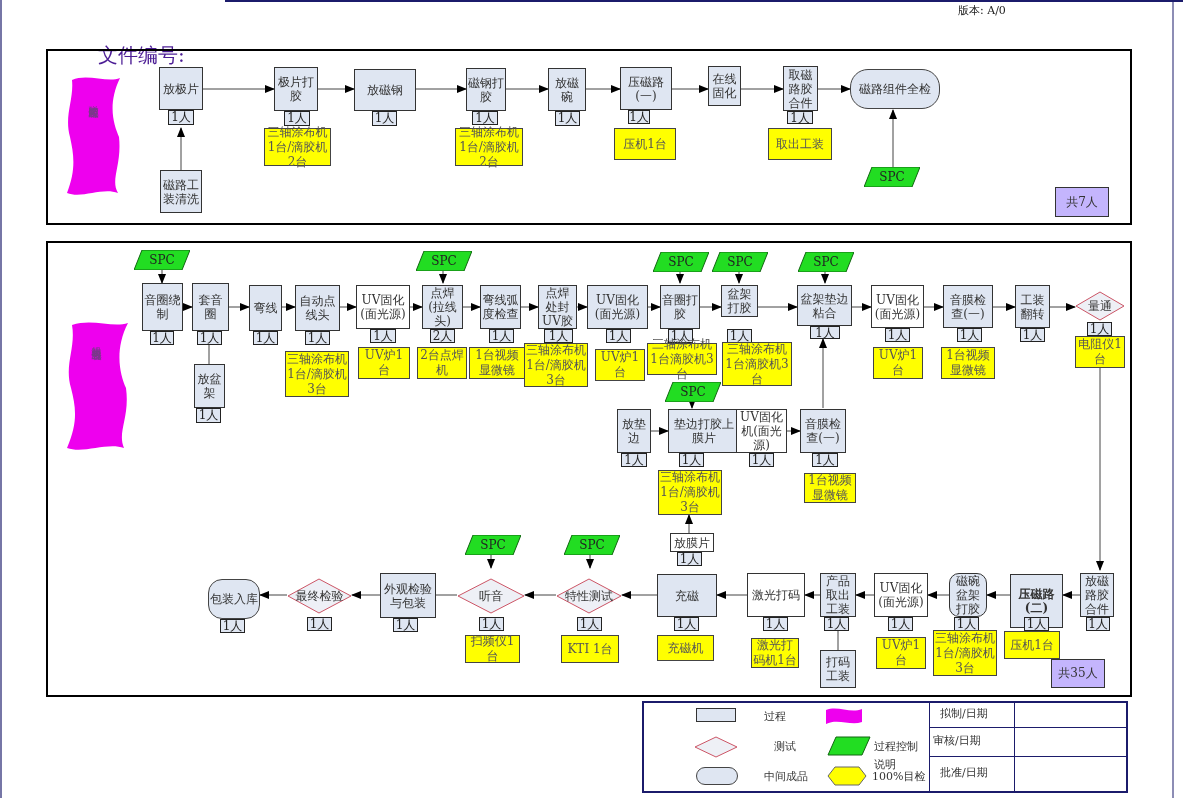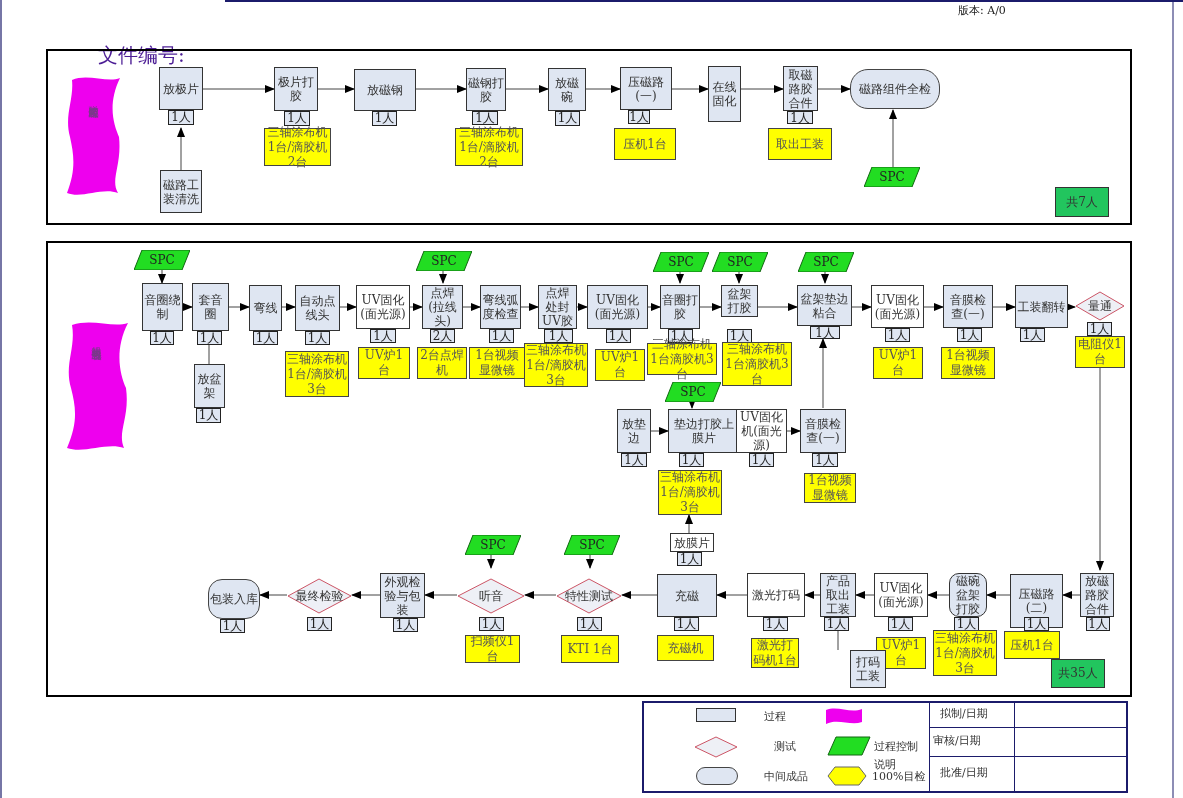--- a/index.html
+++ b/index.html
@@ -17,21 +17,21 @@
   .box.white{background:#fff;}
   .people{position:absolute;box-sizing:border-box;border:1px solid #222;background:#dfe6f2;font-size:12px;line-height:13px;text-align:center;color:#222;}
   .yellow{position:absolute;box-sizing:border-box;border:1px solid #444;background:#ffff00;font-size:12px;line-height:15px;text-align:center;display:flex;align-items:center;justify-content:center;color:#555;padding:1px;}
   .spc{position:absolute;width:56px;height:20px;}
   .spc svg{position:absolute;left:0;top:0;}
   .spc span{position:absolute;left:0;top:0;width:100%;height:100%;text-align:center;font-size:12px;line-height:20px;color:#222;}
   .diamond{position:absolute;text-decoration:underline;}
   .diamond svg{position:absolute;left:0;top:0;}
   .diamond span{position:absolute;left:0;top:0;width:100%;height:100%;display:flex;align-items:center;justify-content:center;font-size:12px;color:#333;}
   .rounded{position:absolute;box-sizing:border-box;border:1px solid #444;background:#dfe6f2;border-radius:18px;font-size:12px;line-height:14px;text-align:center;display:flex;align-items:center;justify-content:center;color:#333;}
-  .total{position:absolute;box-sizing:border-box;border:1px solid #333;background:#22c55e;font-size:12px;display:flex;align-items:center;justify-content:center;color:#333;}
+  .total{position:absolute;box-sizing:border-box;border:1px solid #333;background:#c4b5fd;font-size:12px;display:flex;align-items:center;justify-content:center;color:#333;}
   .banner{position:absolute;}
   .banner span{position:absolute;writing-mode:vertical-rl;font-size:10px;color:#7a3a8a;letter-spacing:1px;}
   svg.arrows{position:absolute;left:0;top:0;pointer-events:none;}
   .legend{position:absolute;left:642px;top:701px;width:486px;height:92px;border:2px solid #1b1b6b;box-sizing:border-box;}
   .legend .lbl{position:absolute;font-size:11px;color:#333;}
   .sig{position:absolute;font-size:11px;color:#333;}
 </style>
 </head>
 <body>
 
@@ -131,21 +131,21 @@
 <div class="people" style="left:472px;top:111px;width:26px;height:14px;">1人</div>
 <div class="yellow" style="left:455px;top:128px;width:68px;height:38px;">三轴涂布机1台/滴胶机2台</div>
 
 <div class="box" style="left:548px;top:68px;width:38px;height:43px;">放磁碗</div>
 <div class="people" style="left:555px;top:111px;width:25px;height:15px;">1人</div>
 
 <div class="box" style="left:620px;top:67px;width:52px;height:43px;">压磁路(一)</div>
 <div class="people" style="left:628px;top:110px;width:22px;height:14px;">1人</div>
 <div class="yellow" style="left:614px;top:128px;width:62px;height:32px;">压机1台</div>
 
-<div class="box" style="left:708px;top:66px;width:33px;height:56px;">在线固化</div>
+<div class="box" style="left:708px;top:66px;width:33px;height:40px;">在线固化</div>
 
 <div class="box" style="left:783px;top:66px;width:35px;height:45px;">取磁路胶合件</div>
 <div class="people" style="left:787px;top:111px;width:26px;height:13px;">1人</div>
 <div class="yellow" style="left:768px;top:128px;width:64px;height:32px;">取出工装</div>
 
 <div class="rounded" style="left:850px;top:69px;width:90px;height:40px;">磁路组件全检</div>
 <div class="spc" style="left:864px;top:167px;">
   <svg width="56" height="20">
       <path d="M8,0 L56,0 L48,20 L0,20 z" fill="#22dd22" stroke="#116611"></path>
     </svg>
@@ -240,21 +240,21 @@
 <div class="people" style="left:810px;top:326px;width:30px;height:13px;">1人</div>
 
 <div class="box white" style="left:871px;top:285px;width:53px;height:43px;">UV固化(面光源)</div>
 <div class="people" style="left:885px;top:328px;width:25px;height:14px;">1人</div>
 <div class="yellow" style="left:873px;top:347px;width:50px;height:32px;">UV炉1台</div>
 
 <div class="box" style="left:943px;top:285px;width:50px;height:43px;">音膜检查(一)</div>
 <div class="people" style="left:957px;top:328px;width:25px;height:14px;">1人</div>
 <div class="yellow" style="left:941px;top:347px;width:54px;height:32px;">1台视频显微镜</div>
 
-<div class="box" style="left:1015px;top:285px;width:53px;height:43px;">工装翻转</div>
+<div class="box" style="left:1015px;top:285px;width:35px;height:43px;">工装翻转</div>
 <div class="people" style="left:1020px;top:328px;width:25px;height:14px;">1人</div>
 
 <div class="diamond" style="left:1075px;top:291px;width:50px;height:30px;">
   <svg width="50" height="30">
       <path d="M25,1 L49,15 L25,29 L1,15 z" fill="#eef0f6" stroke="#cc5566"></path>
     </svg>
   <span>量通</span>
 </div>
 <div class="people" style="left:1087px;top:322px;width:25px;height:14px;">1人</div>
 <div class="yellow" style="left:1075px;top:336px;width:50px;height:32px;">电阻仪1台</div>
@@ -278,35 +278,35 @@
 <div class="box" style="left:800px;top:409px;width:46px;height:44px;">音膜检查(一)</div>
 <div class="people" style="left:812px;top:453px;width:26px;height:14px;">1人</div>
 <div class="yellow" style="left:804px;top:473px;width:52px;height:30px;">1台视频显微镜</div>
 
 <div class="box white" style="left:670px;top:533px;width:44px;height:19px;">放膜片</div>
 <div class="people" style="left:677px;top:552px;width:25px;height:14px;">1人</div>
 
 <div class="box" style="left:1080px;top:573px;width:34px;height:44px;">放磁路胶合件</div>
 <div class="people" style="left:1086px;top:617px;width:24px;height:14px;">1人</div>
 
-<div class="box" style="left:1010px;top:574px;width:53px;height:54px;">压磁路(二)</div>
+<div class="box" style="left:1010px;top:574px;width:53px;height:54px;font-weight:bold;">压磁路(二)</div>
 <div class="people" style="left:1024px;top:617px;width:25px;height:14px;">1人</div>
 <div class="yellow" style="left:1004px;top:631px;width:56px;height:28px;">压机1台</div>
 
 <div class="box" style="left:949px;top:573px;width:38px;height:44px;border-radius:10px;">磁碗盆架打胶</div>
 <div class="people" style="left:954px;top:617px;width:25px;height:14px;">1人</div>
 <div class="yellow" style="left:933px;top:630px;width:64px;height:46px;">三轴涂布机1台/滴胶机3台</div>
 
 <div class="box white" style="left:874px;top:573px;width:54px;height:44px;">UV固化(面光源)</div>
 <div class="people" style="left:888px;top:617px;width:25px;height:14px;">1人</div>
 <div class="yellow" style="left:876px;top:637px;width:50px;height:32px;">UV炉1台</div>
 
 <div class="box" style="left:820px;top:573px;width:36px;height:44px;">产品取出工装</div>
 <div class="people" style="left:824px;top:617px;width:25px;height:14px;">1人</div>
-<div class="box" style="left:820px;top:650px;width:36px;height:38px;margin-left:30px;">打码工装</div>
+<div class="box" style="left:820px;top:650px;width:36px;height:38px;">打码工装</div>
 
 <div class="box white" style="left:747px;top:573px;width:58px;height:44px;">激光打码</div>
 <div class="people" style="left:763px;top:617px;width:25px;height:14px;">1人</div>
 <div class="yellow" style="left:751px;top:638px;width:48px;height:30px;">激光打码机1台</div>
 
 <div class="box" style="left:657px;top:574px;width:60px;height:43px;">充磁</div>
 <div class="people" style="left:674px;top:617px;width:25px;height:14px;">1人</div>
 <div class="yellow" style="left:657px;top:635px;width:57px;height:26px;">充磁机</div>
 
 <div class="spc" style="left:564px;top:535px;">
@@ -332,21 +332,21 @@
   </div>
 <div class="diamond" style="left:457px;top:578px;width:68px;height:36px;">
   <svg width="68" height="36">
       <path d="M34,1 L67,18 L34,35 L1,18 z" fill="#eef0f6" stroke="#cc5566"></path>
     </svg>
   <span>听音</span>
 </div>
 <div class="people" style="left:479px;top:617px;width:25px;height:14px;">1人</div>
 <div class="yellow" style="left:465px;top:635px;width:55px;height:28px;">扫频仪1台</div>
 
-<div class="box" style="left:380px;top:573px;width:45px;height:45px;">外观检验与包装</div>
+<div class="box" style="left:380px;top:573px;width:56px;height:45px;">外观检验与包装</div>
 <div class="people" style="left:393px;top:618px;width:25px;height:14px;">1人</div>
 
 <div class="diamond" style="left:287px;top:578px;width:65px;height:36px;">
   <svg width="65" height="36">
       <path d="M32,1 L64,18 L32,35 L1,18 z" fill="#eef0f6" stroke="#cc5566"></path>
     </svg>
   <span>最终检验</span>
 </div>
 <div class="people" style="left:307px;top:617px;width:25px;height:14px;">1人</div>
 

